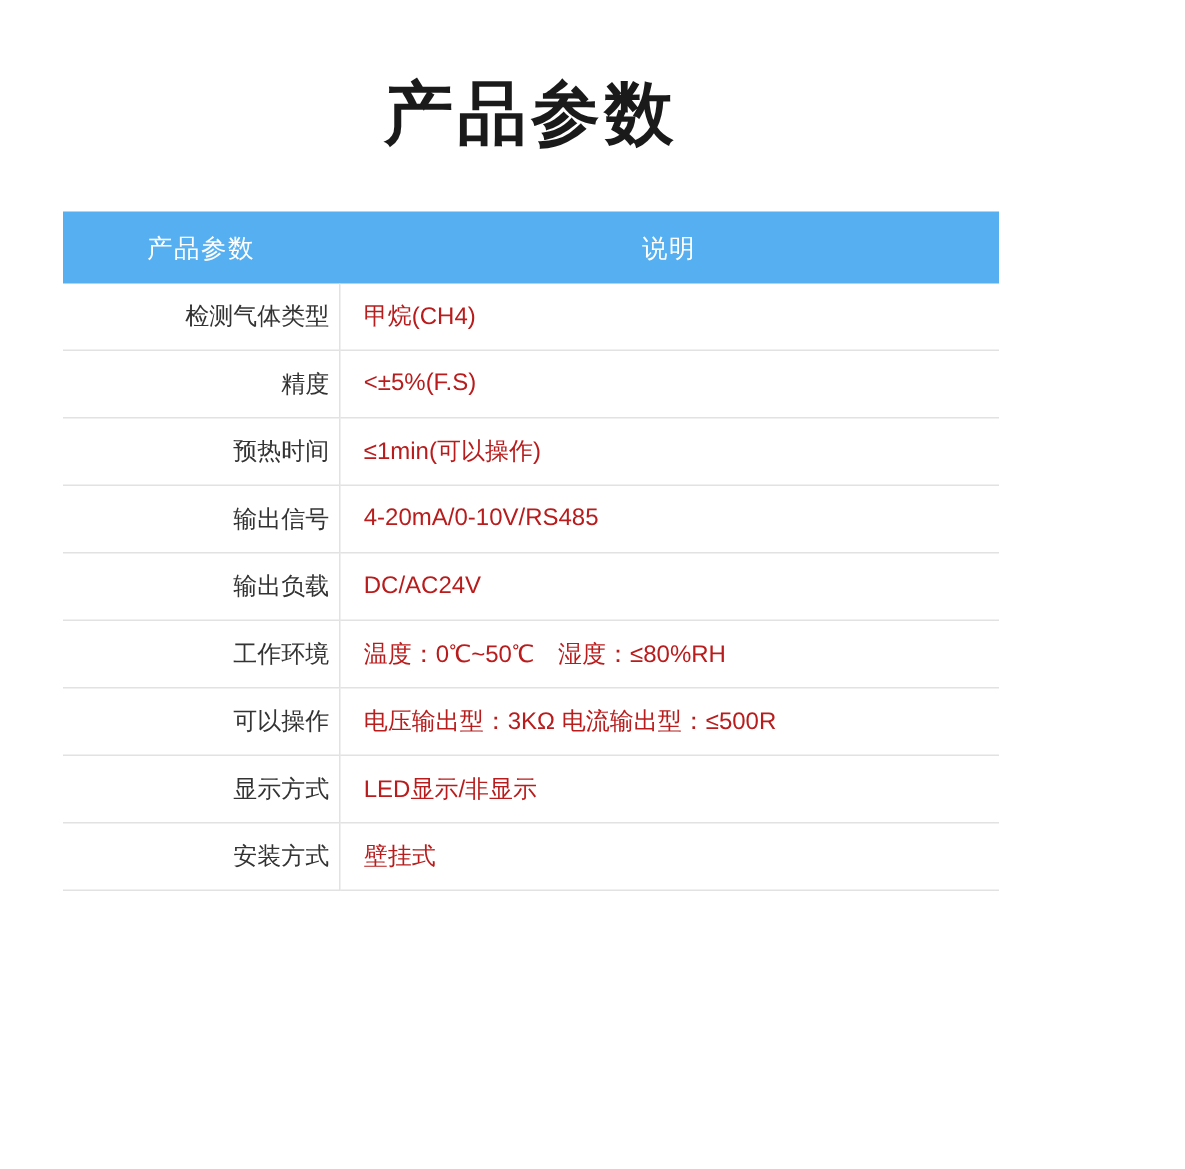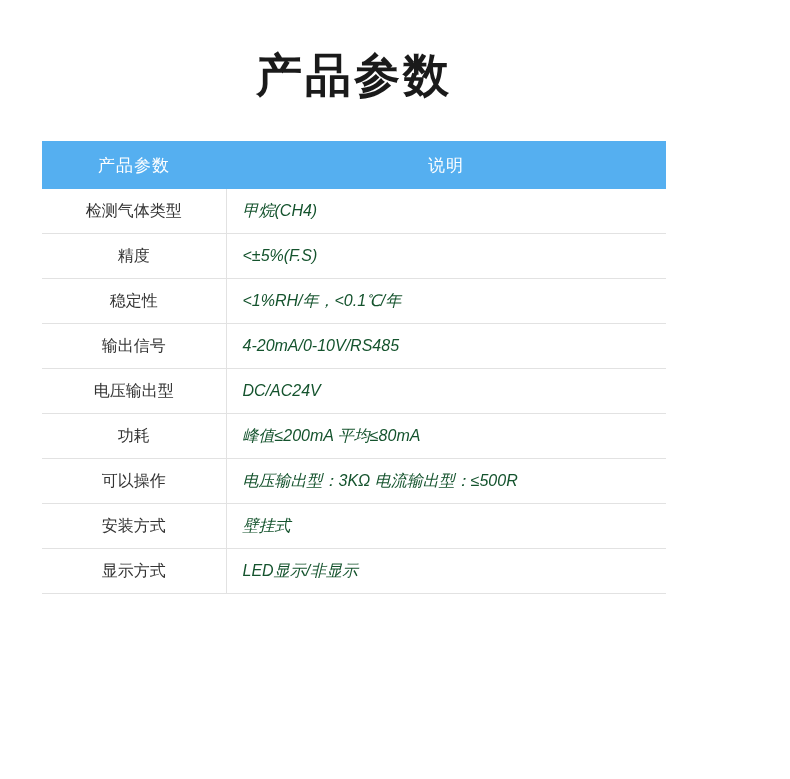--- a/index.html
+++ b/index.html
@@ -53,30 +53,29 @@
     width: 182px;
   }
   table.spec-table td {
     border-bottom: 1px solid #e2e2e2;
     font-size: 16px;
     height: 42px;
     color: #3a3a3a;
     vertical-align: middle;
   }
   table.spec-table td.cell-name {
-    text-align: center;
+    text-align: right;
     border-right: 1px solid #e2e2e2;
     color: #333333;
     padding: 0 6px;
   }
   table.spec-table td.cell-value {
     padding-left: 16px;
     text-align: left;
-    color: #14532d;
-    font-style: italic;
+    color: #b91c1c;
   }
   table.spec-table tr:last-child td {
     border-bottom: 1px solid #e2e2e2;
   }
 </style>
 </head>
 <body>
 
 <div class="page">
 
@@ -93,44 +92,44 @@
       <tbody>
         <tr>
           <td class="cell-name">检测气体类型</td>
           <td class="cell-value">甲烷(CH4)</td>
         </tr>
         <tr>
           <td class="cell-name">精度</td>
           <td class="cell-value">&lt;±5%(F.S)</td>
         </tr>
         <tr>
-          <td class="cell-name">稳定性</td>
-          <td class="cell-value">&lt;1%RH/年，&lt;0.1℃/年</td>
+          <td class="cell-name">预热时间</td>
+          <td class="cell-value">≤1min(可以操作)</td>
         </tr>
         <tr>
           <td class="cell-name">输出信号</td>
           <td class="cell-value">4-20mA/0-10V/RS485</td>
         </tr>
         <tr>
-          <td class="cell-name">电压输出型</td>
+          <td class="cell-name">输出负载</td>
           <td class="cell-value">DC/AC24V</td>
         </tr>
         <tr>
-          <td class="cell-name">功耗</td>
-          <td class="cell-value">峰值≤200mA 平均≤80mA</td>
+          <td class="cell-name">工作环境</td>
+          <td class="cell-value">温度：0℃~50℃　湿度：≤80%RH</td>
         </tr>
         <tr>
           <td class="cell-name">可以操作</td>
           <td class="cell-value">电压输出型：3KΩ 电流输出型：≤500R</td>
         </tr>
         <tr>
+          <td class="cell-name">显示方式</td>
+          <td class="cell-value">LED显示/非显示</td>
+        </tr>
+        <tr>
           <td class="cell-name">安装方式</td>
           <td class="cell-value">壁挂式</td>
-        </tr>
-        <tr>
-          <td class="cell-name">显示方式</td>
-          <td class="cell-value">LED显示/非显示</td>
         </tr>
       </tbody>
     </table>
   </div>
 
 </div>
 
 </body></html>

